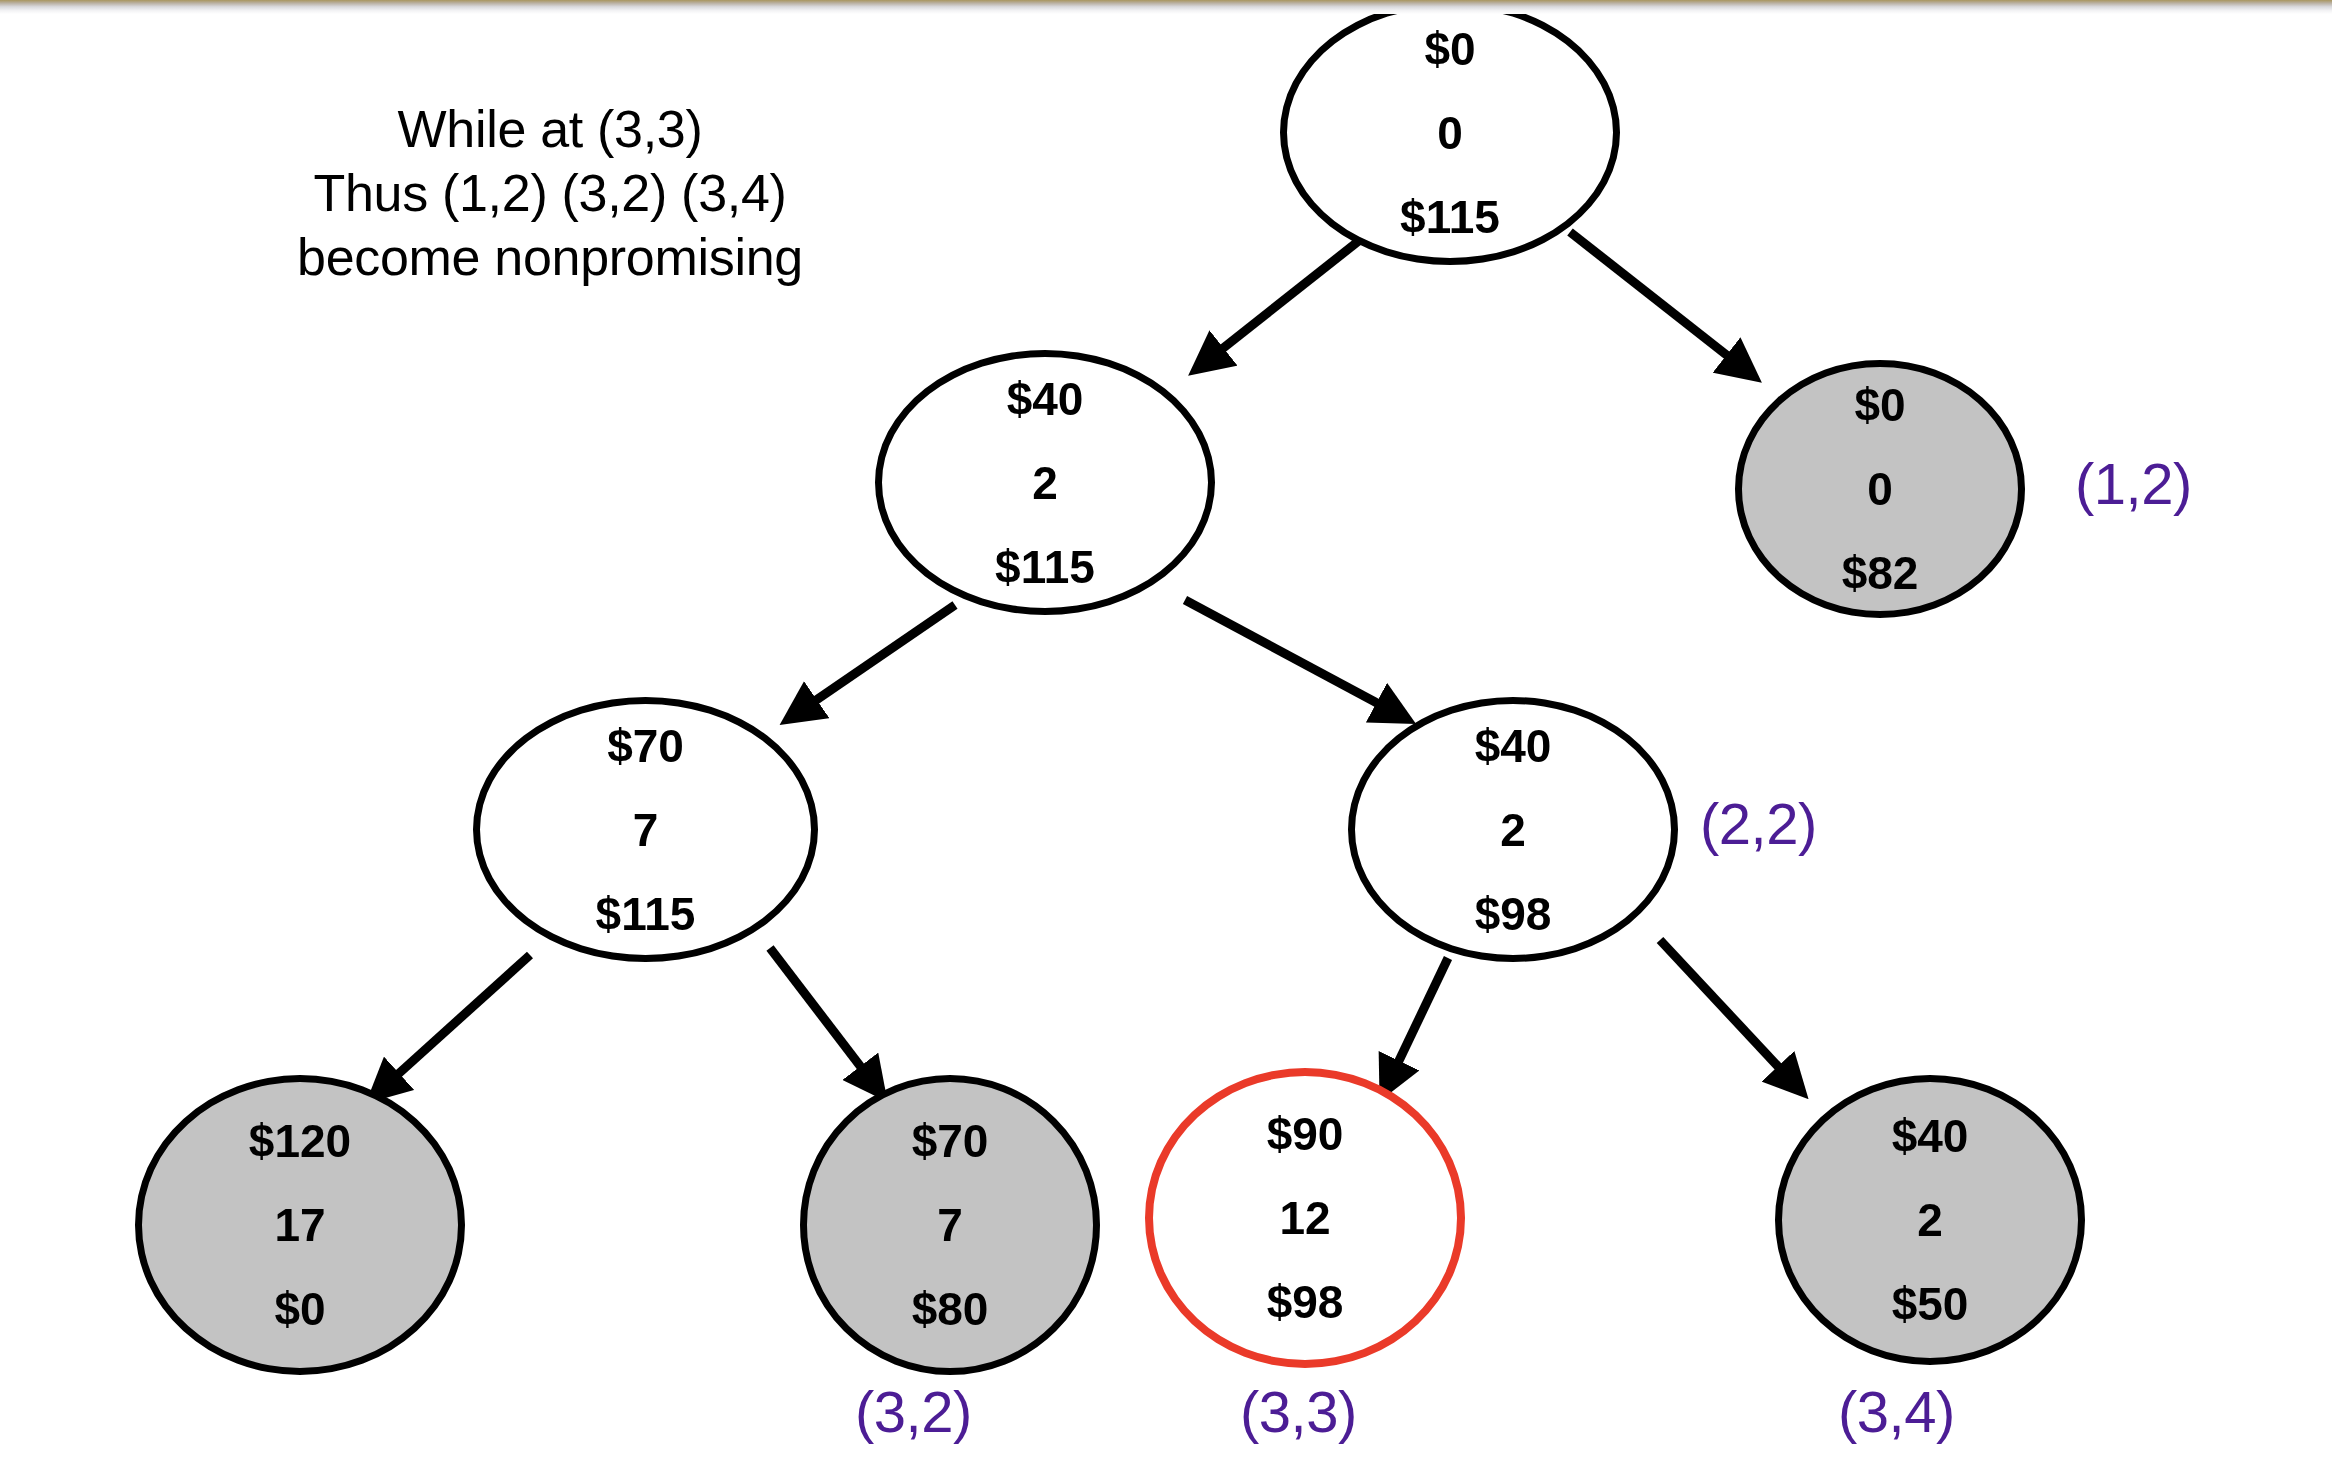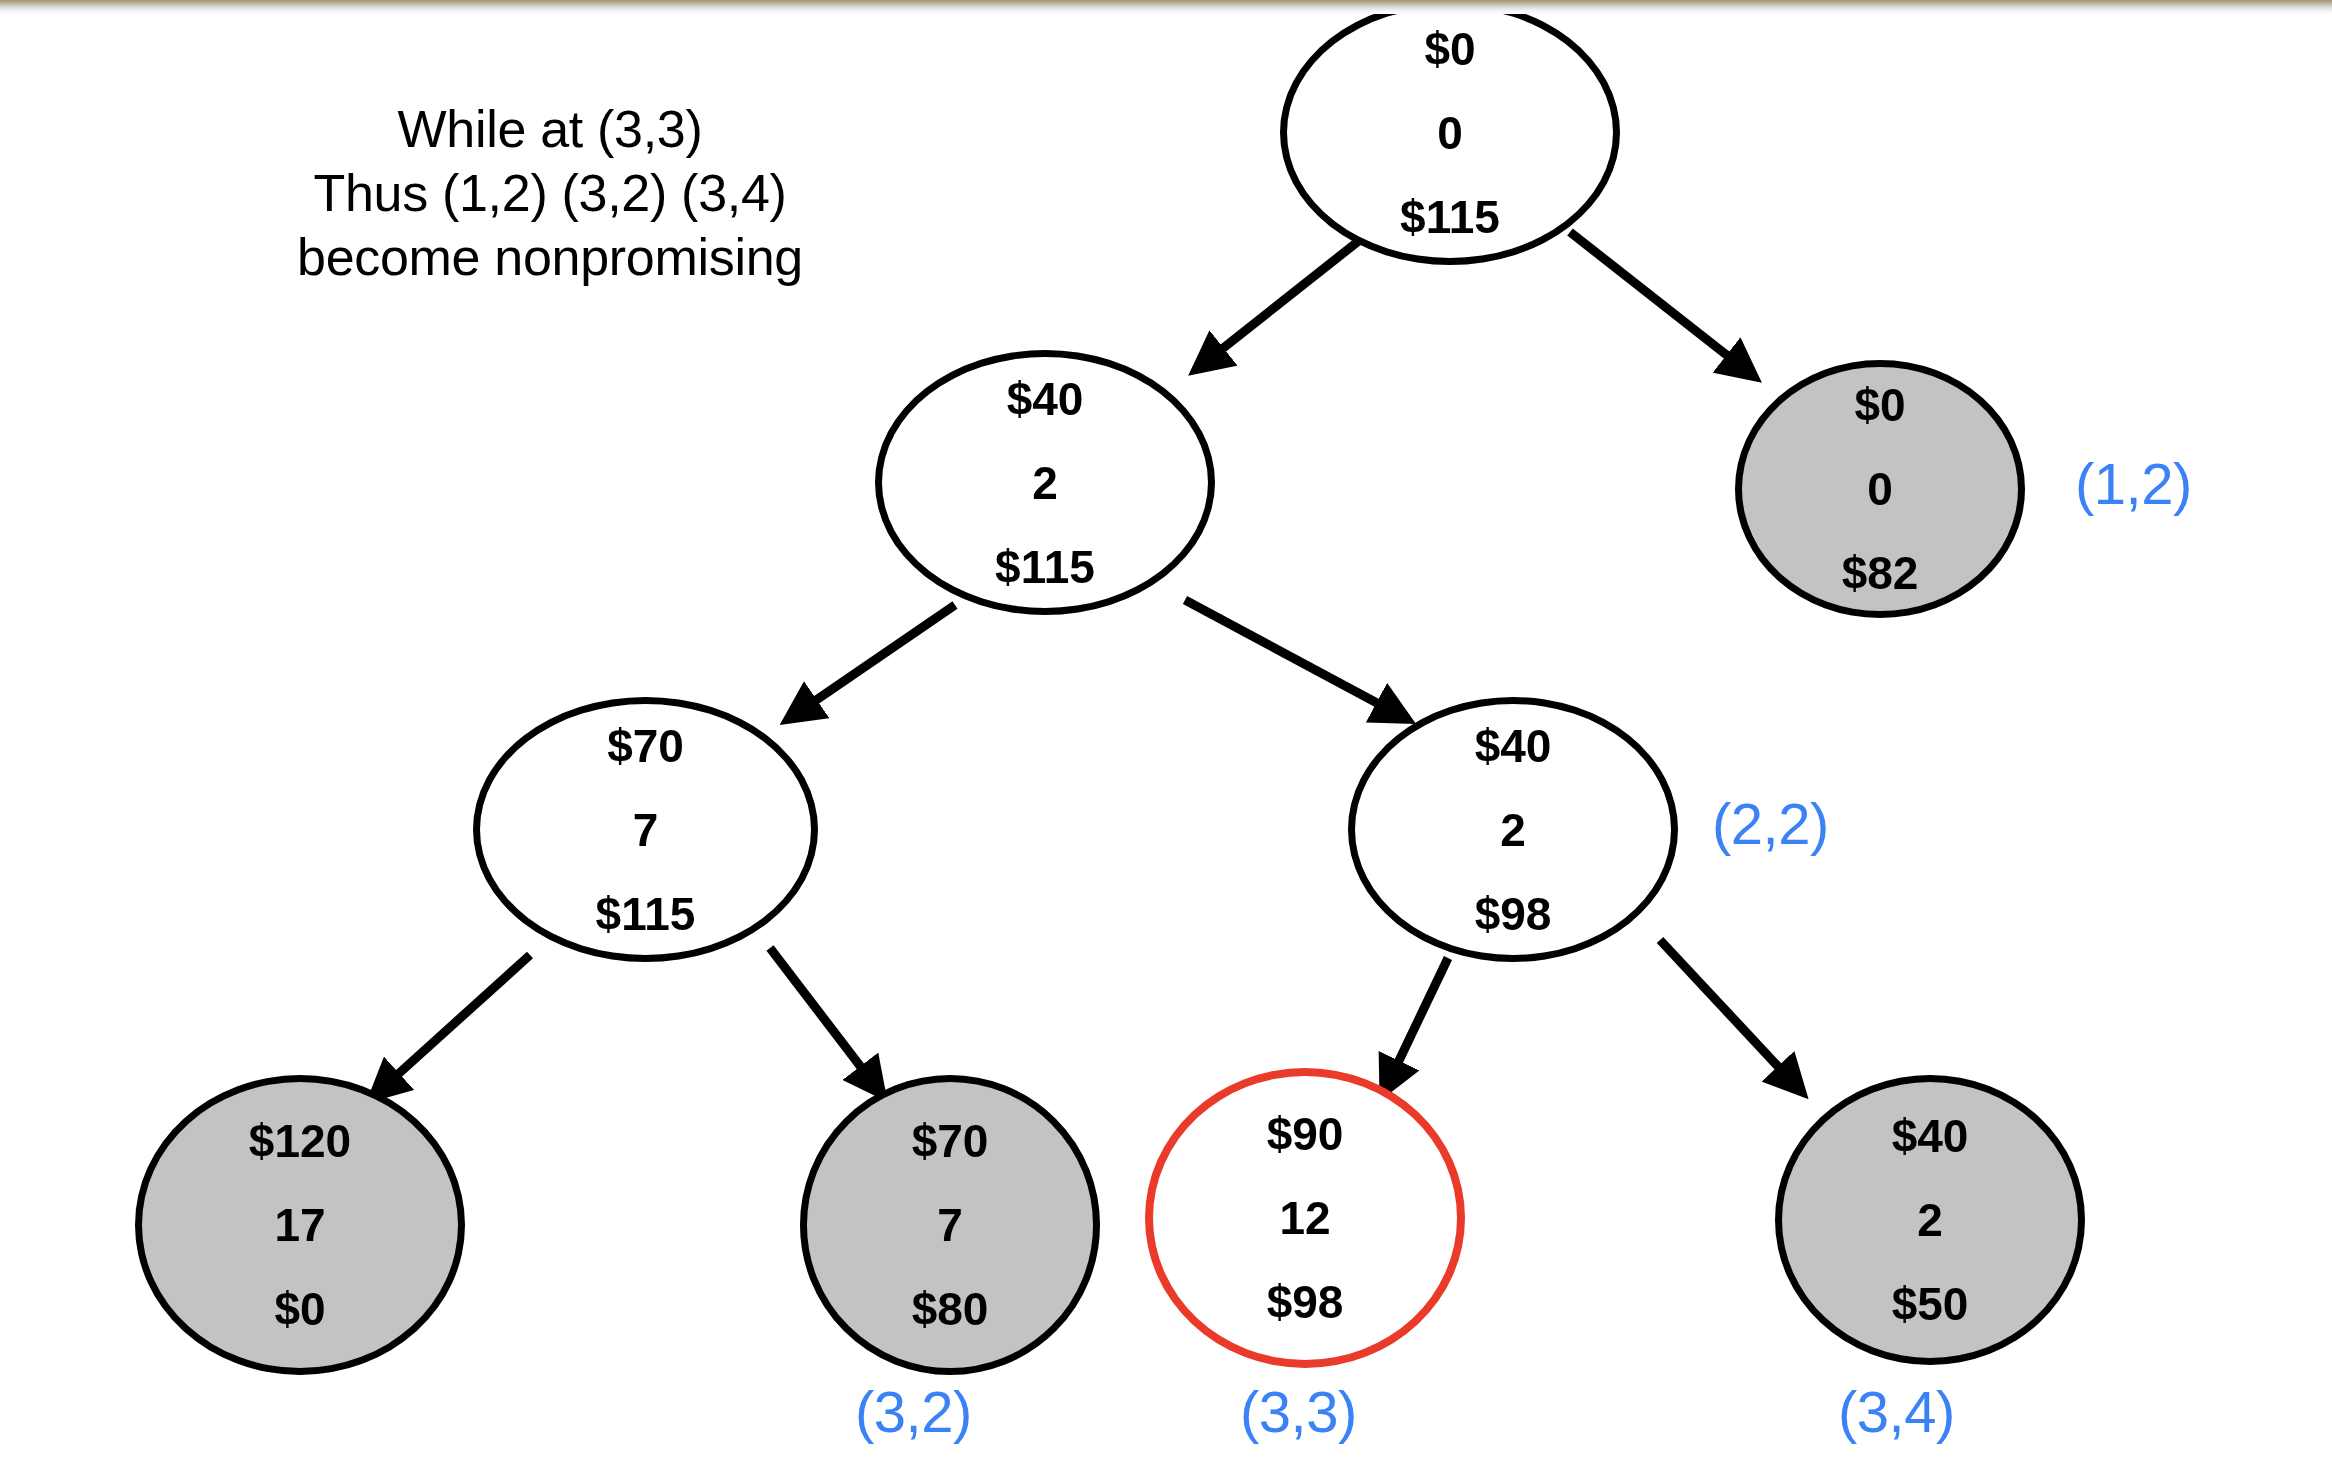--- a/index.html
+++ b/index.html
@@ -75,21 +75,21 @@
     font-weight: bold;
     letter-spacing: 0px;
     white-space: nowrap;
   }
   .node .ln + .ln { margin-top: 38px; }
 
   
   .caption {
     position: absolute;
     font-size: 58px;
-    color: #3b82f6;
+    color: #4c1d95;
     white-space: nowrap;
     z-index: 18;
     font-weight: normal;
     letter-spacing: -0.5px;
   }
 </style>
 </head>
 <body>
 
 <div id="stage">
@@ -149,21 +149,21 @@
     <div class="ln">$70</div>
     <div class="ln">7</div>
     <div class="ln">$115</div>
   </div>
 
   <div class="node" style="left:1348px; top:697px; width:330px; height:265px;">
     <div class="ln">$40</div>
     <div class="ln">2</div>
     <div class="ln">$98</div>
   </div>
-  <div class="caption" style="left:1700px; top:790px;margin-left:12px;">(2,2)</div>
+  <div class="caption" style="left:1700px; top:790px;">(2,2)</div>
 
   <div class="node gray" style="left:135px; top:1075px; width:330px; height:300px;">
     <div class="ln">$120</div>
     <div class="ln">17</div>
     <div class="ln">$0</div>
   </div>
 
   <div class="node gray" style="left:800px; top:1075px; width:300px; height:300px;">
     <div class="ln">$70</div>
     <div class="ln">7</div>

